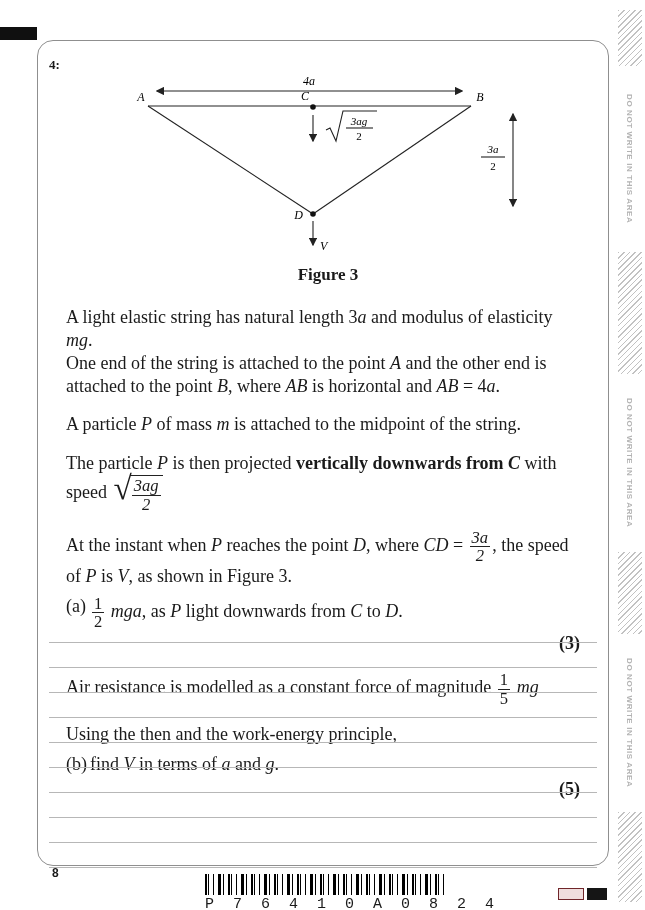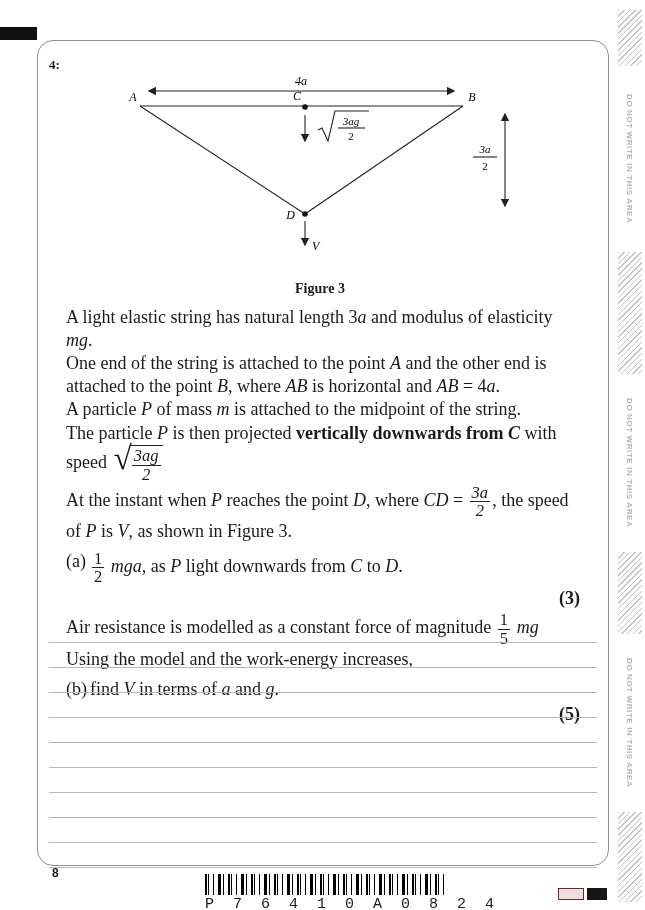--- a/index.html
+++ b/index.html
@@ -14,29 +14,29 @@
   .corner-mark{position:absolute;left:0;top:27px;width:37px;height:13px;background:#101010;}
 
   
   .page-border{
     position:absolute;left:37px;top:40px;width:572px;height:826px;
     border:1.5px solid #8f8f8f;border-radius:16px;box-sizing:border-box;background:#fff;
   }
   .q-num{position:absolute;left:11px;top:16px;font-weight:bold;font-size:13px;}
 
   
-  .figure-block{position:absolute;left:67px;top:28px;width:430px;}
-  .figure-caption{text-align:center;font-weight:bold;font-size:14px;margin-top:16px;}
+  .figure-block{position:absolute;left:75px;top:28px;width:430px;}
+  .figure-caption{text-align:center;font-weight:bold;font-size:17px;margin-top:0;}
   svg text{font-family:"Liberation Serif", serif;}
   .svg-it{font-style:italic;}
 
   
   .problem-text{position:absolute;left:28px;top:265px;width:516px;font-size:18px;line-height:1.27;}
   .row{min-height:15px;}
-  .mt{margin-top:1px;}
+  .mt{margin-top:16px;}
   .part{display:flex;margin-top:7px;}
   .part-label{width:24px;flex:none;}
   .part-body{flex:1;}
   .marks{text-align:right;font-weight:bold;margin-top:2px;padding-right:2px;}
   .it{font-style:italic;}
   .bd{font-weight:bold;}
 
   
   .frac{display:inline-flex;flex-direction:column;align-items:center;vertical-align:middle;
         line-height:1.05;font-size:0.92em;padding:0 1px;margin:0 1px;}
@@ -143,21 +143,21 @@
         <div class="part-body"><span class="frac">
               <span class="num">1</span>
               <span class="den">2</span>
             </span><span> </span><span class="it">mga</span><span>, as </span><span class="it">P</span><span> light downwards from </span><span class="it">C</span><span> to </span><span class="it">D</span><span>.</span></div>
       </div>
       <div class="marks">(3)</div>
       <div class="row mt"><span>Air resistance is modelled as a constant force of magnitude </span><span class="frac">
             <span class="num">1</span>
             <span class="den">5</span>
           </span><span> </span><span class="it">mg</span></div>
-      <div class="row mt"><span>Using the model and the work-energy increases,</span></div>
+      <div class="row mt"><span>Using the then and the work-energy principle,</span></div>
       <div class="part mt">
         <span class="part-label">(b)</span>
         <div class="part-body"><span>find </span><span class="it">V</span><span> in terms of </span><span class="it">a</span><span> and </span><span class="it">g</span><span>.</span></div>
       </div>
       <div class="marks">(5)</div>
     </div>
 
     <div class="rules">
       <div class="rule"></div>
       <div class="rule"></div>

